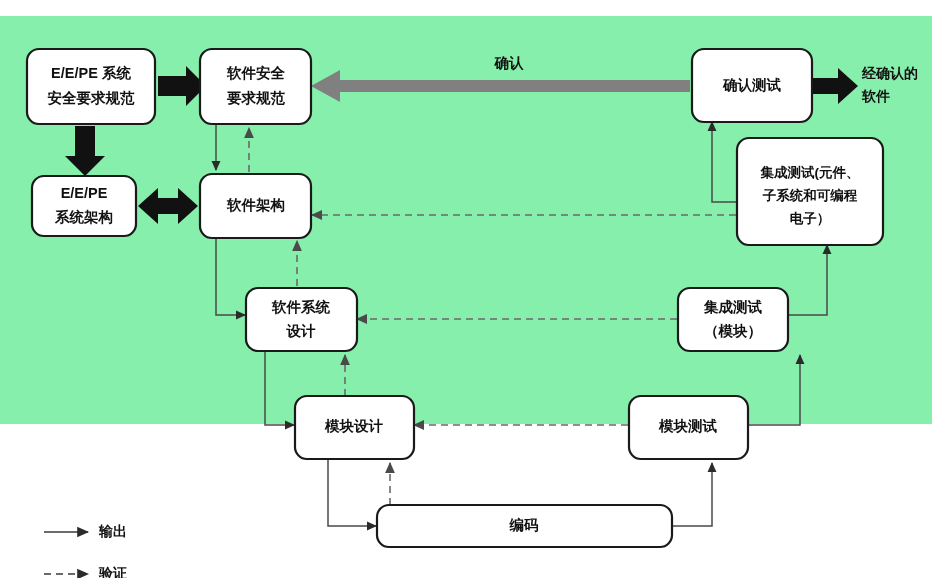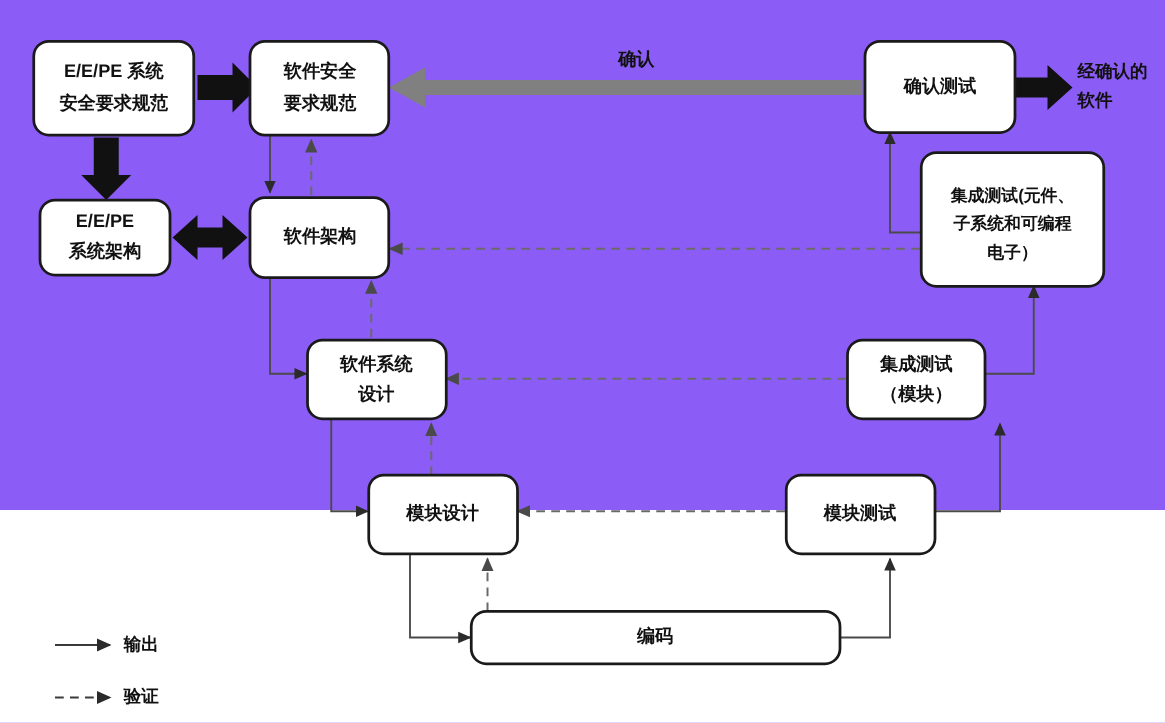--- a/index.html
+++ b/index.html
@@ -10,21 +10,22 @@
   body {
     width: 932px;
     height: 578px;
     font-family: "Liberation Sans", "DejaVu Sans", sans-serif;
     overflow: hidden;
   }
   #diagram-root {
     position: relative;
     width: 932px;
     height: 408px;
-    background: #8b5cf6;
+    background: #86efac;
+    margin-top: 16px;
   }
   svg#vmodel {
     display: block;
     width: 932px;
     height: 578px;
   }
   .node-box {
     fill: #ffffff;
     stroke: #1a1a1a;
     stroke-width: 2.2;

